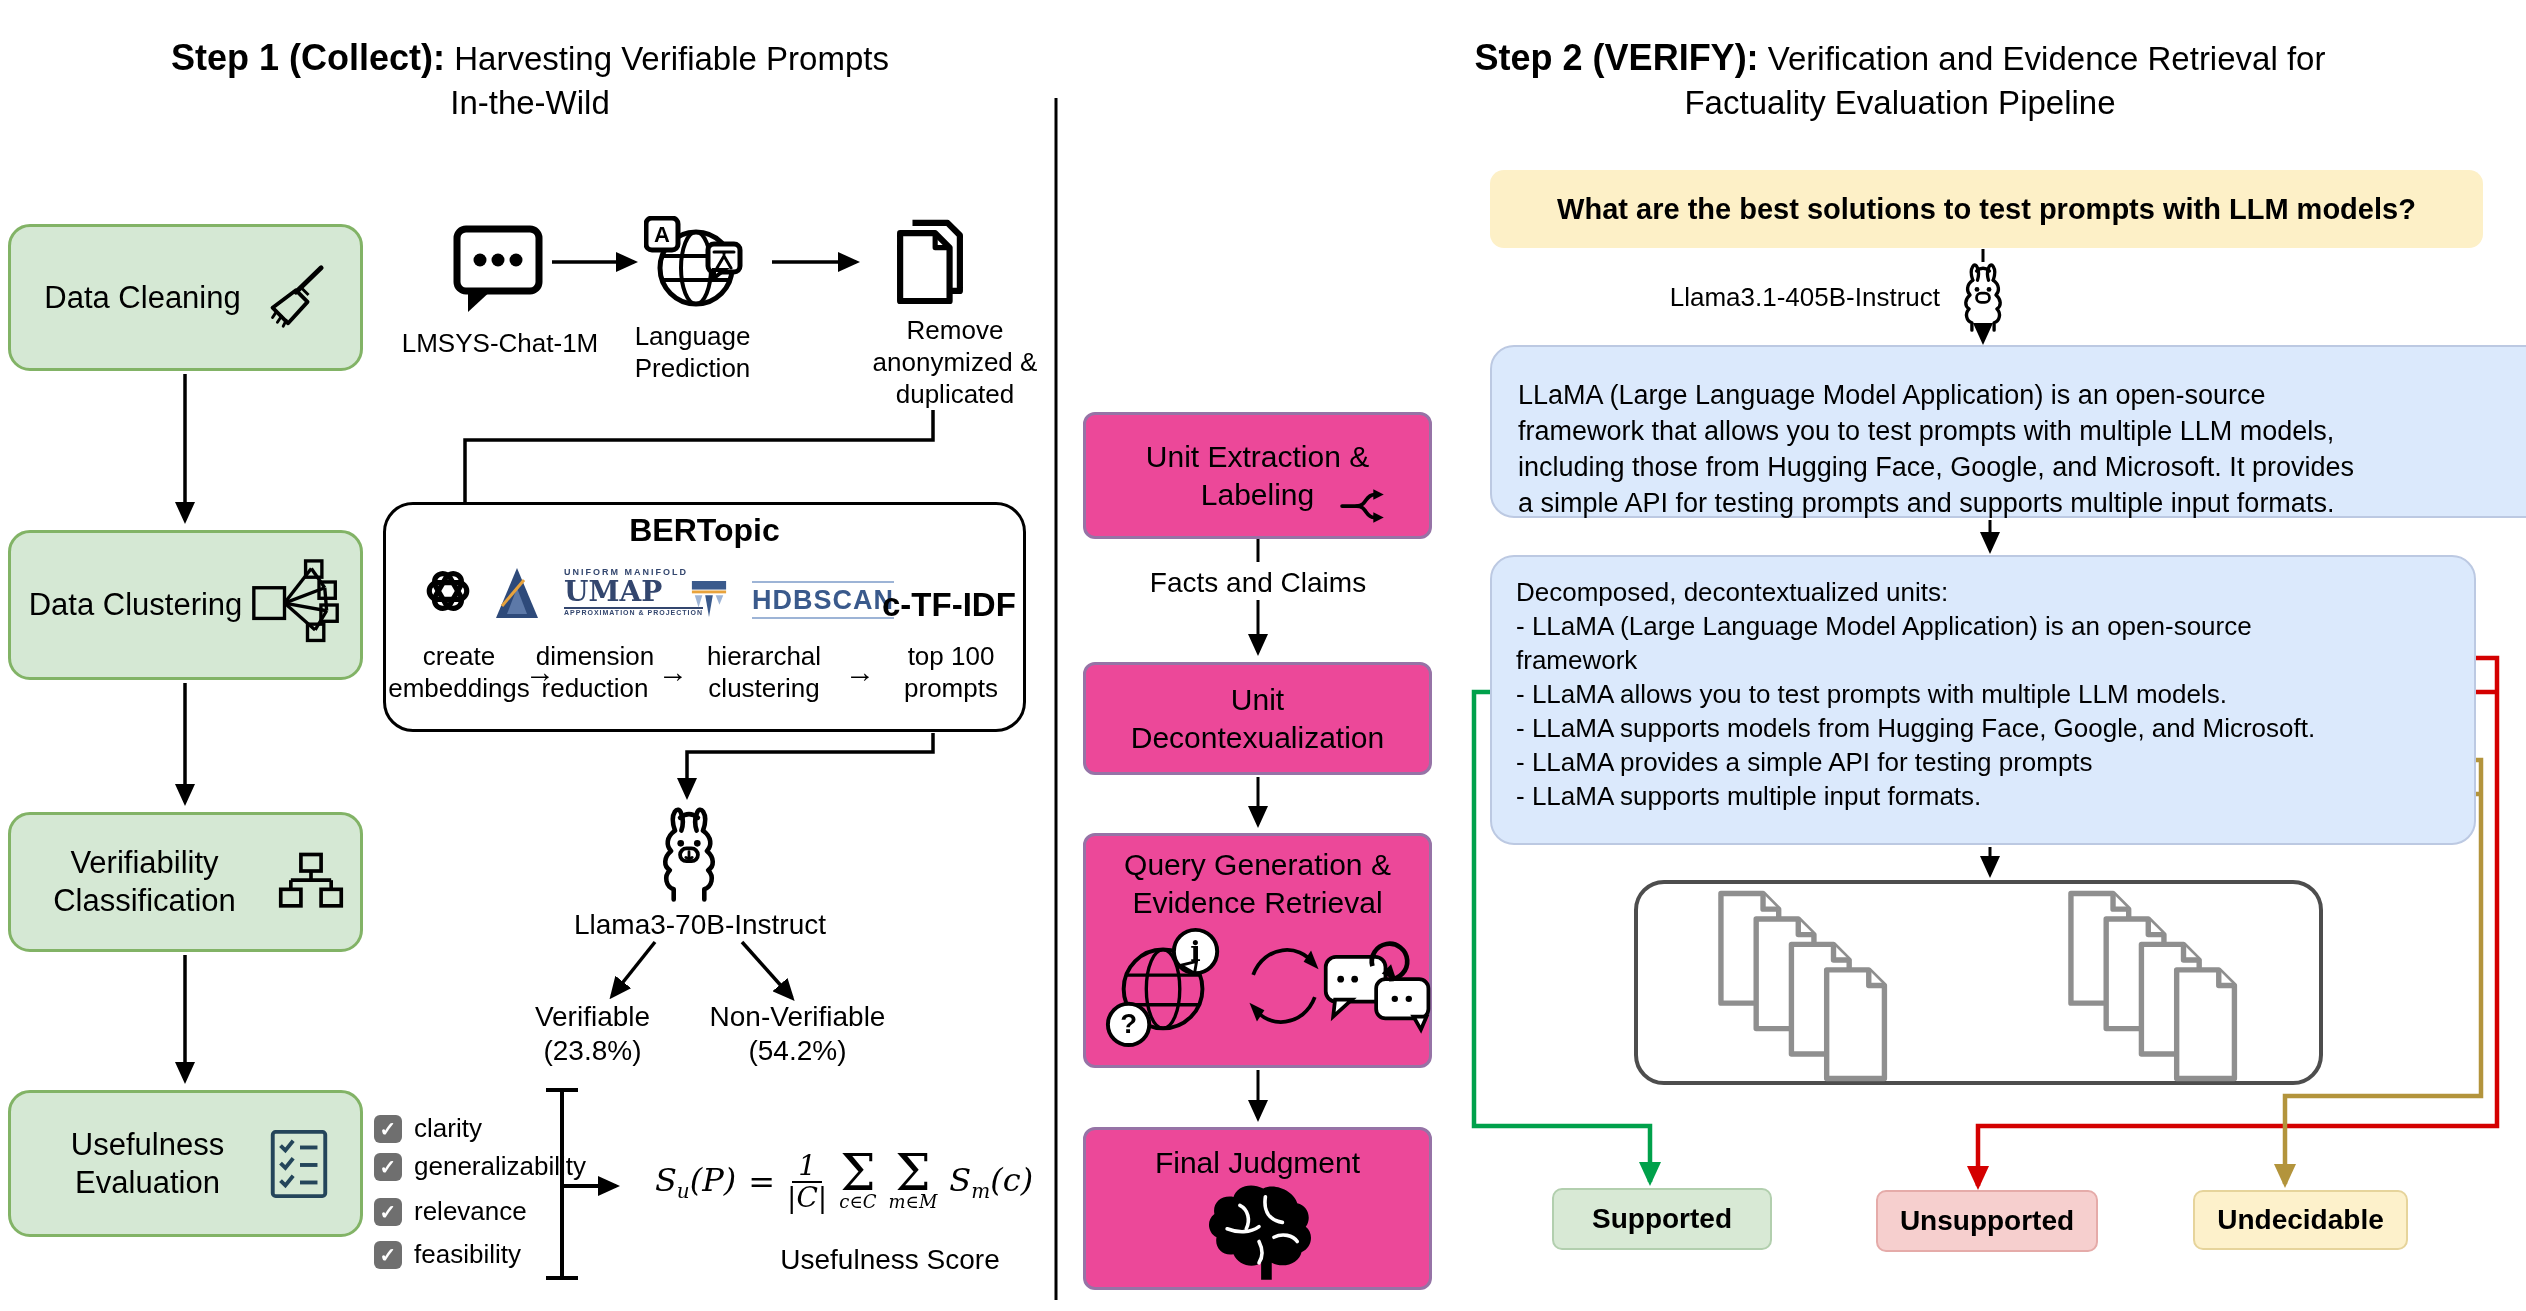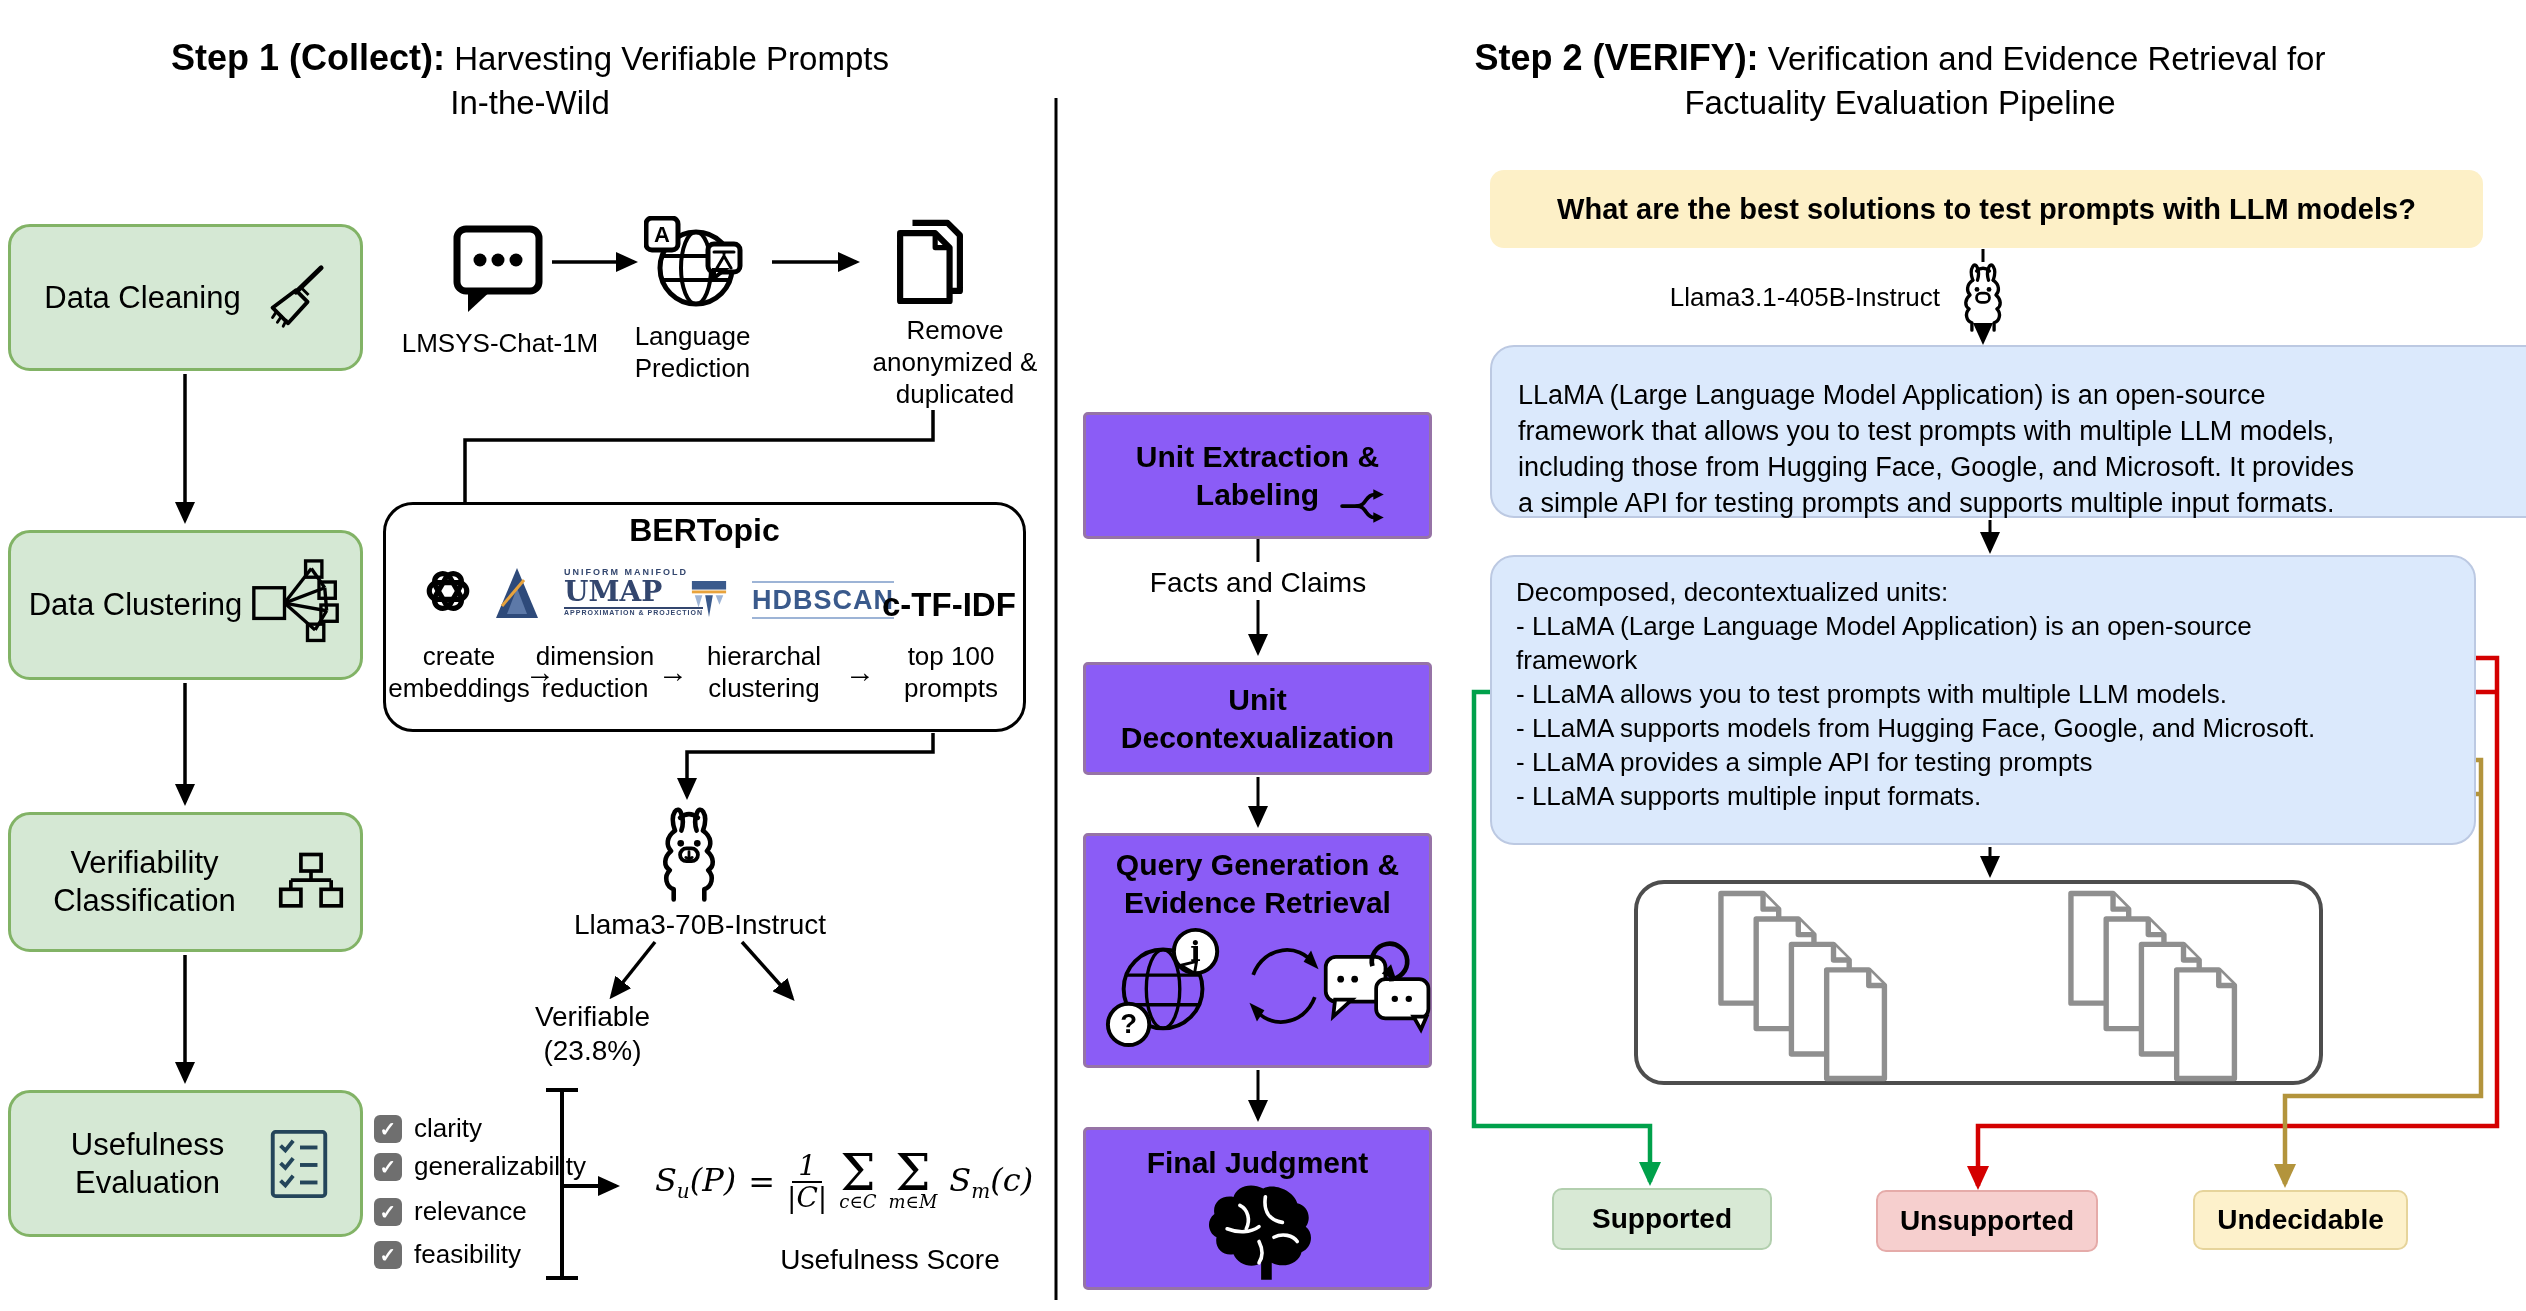--- a/index.html
+++ b/index.html
@@ -9,22 +9,22 @@
   
   .sec-title{text-align:center;font-size:33px;line-height:44px;}
   .sec-title b{font-size:36px;}
   
   .gbox{display:flex;align-items:center;justify-content:center;gap:16px;
         background:#d5e8d4;border:3px solid #82b366;border-radius:22px;
         font-size:31px;box-sizing:border-box;}
   .gbox .lbl{text-align:center;line-height:38px;}
   
   .pbox{display:flex;align-items:center;justify-content:center;
-        background:#8b5cf6;border:3px solid #9673a6;border-radius:5px;
-        font-size:30px;box-sizing:border-box;font-weight:bold;}
+        background:#ec4899;border:3px solid #9673a6;border-radius:12px;
+        font-size:30px;box-sizing:border-box;}
   .pbox .lbl{text-align:center;line-height:38px;}
   .pbox-tall{flex-direction:column;justify-content:flex-start;padding-top:10px;}
   
   .cap{font-size:26px;line-height:32px;text-align:center;}
   .capline{font-size:26px;line-height:34px;text-align:center;white-space:nowrap;}
   
   .bert{border:3px solid #000;border-radius:30px;background:#fff;box-sizing:border-box;}
   .bert-title{font-weight:bold;font-size:32px;text-align:center;}
   .ctfidf{font-weight:bold;font-size:33px;white-space:nowrap;}
   .garrow{font-size:30px;font-weight:bold;}
@@ -281,20 +281,24 @@
       <circle cx="36.5" cy="34" r="2.6" fill="#000"></circle>
     <rect x="23" y="38" width="14" height="10" rx="5" fill="none" stroke="#000" stroke-width="3"></rect>
     <path d="M30,40.5 v4 M27.5,45 q2.5,2 5,0" fill="none" stroke="#000" stroke-width="2.2" stroke-linecap="round"></path>
   </svg>
   <div class="abs capline" style="left:550px;top:908px;width:300px;font-size:28px;">Llama3-70B-Instruct</div>
 
   <div class="abs cap" style="left:505px;top:1000px;width:175px;font-size:28px;line-height:34px;">
     <span>Verifiable</span><br>
     <span>(23.8%)</span>
   </div>
+  <div class="abs cap" style="left:690px;top:1000px;width:215px;font-size:28px;line-height:34px;">
+    <span>Non-Verifiable</span><br>
+    <span>(54.2%)</span>
+  </div>
 
   <div class="abs checkrow" style="left:374px;top:1113px;">
     <span class="cbox">
         <span>✓</span>
       </span>
     <span class="ckl">clarity</span>
   </div>
   <div class="abs checkrow" style="left:374px;top:1151px;">
     <span class="cbox">
         <span>✓</span>

